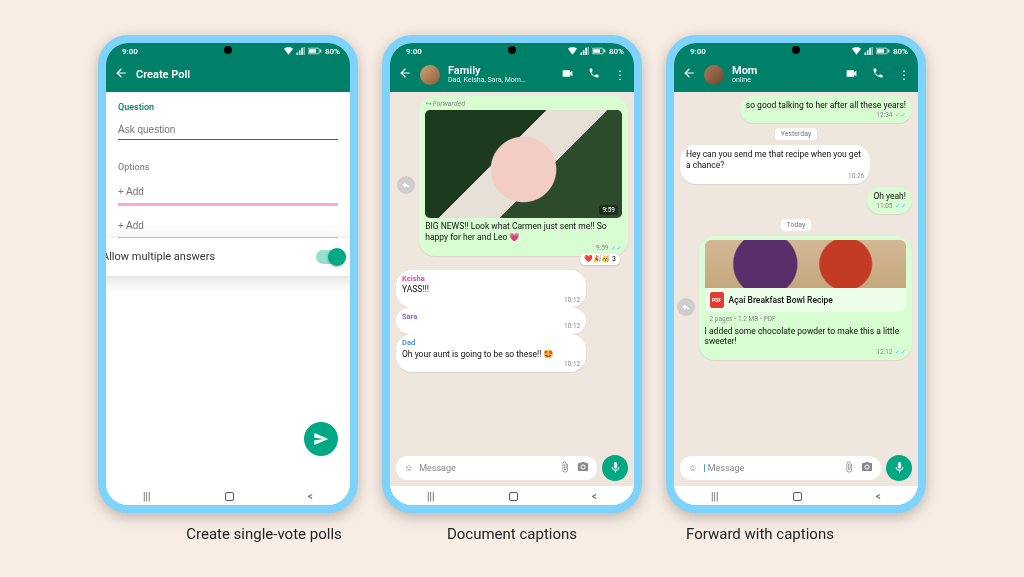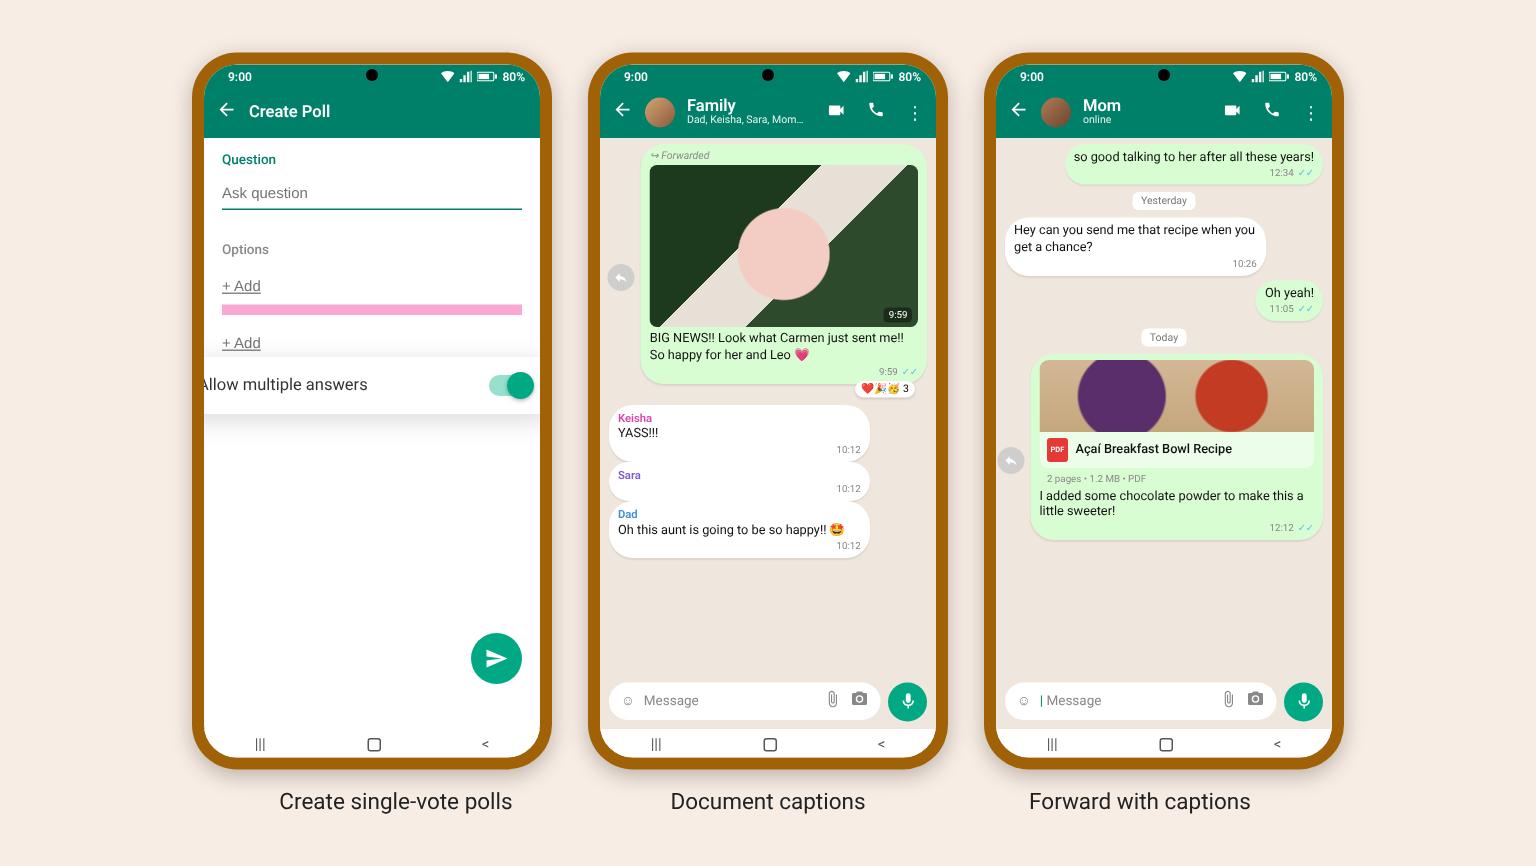--- a/index.html
+++ b/index.html
@@ -14,23 +14,23 @@
     justify-content: center;
     gap: 12px;
   }
   .phones {
     display: flex;
     gap: 24px;
     justify-content: center;
     align-items: flex-start;
   }
   .phone {
-    width: 240px;
+    width: 260px;
     height: 478px;
-    background: #a16207;
+    background: #7dd3fc;
     border-radius: 30px;
     padding: 8px;
     box-shadow: 0 4px 14px rgba(0,0,0,0.25);
     position: relative;
     display: flex;
     flex-direction: column;
     overflow: hidden;
   }
   .phone-screen {
     background: #fff;
@@ -92,26 +92,25 @@
     width: 100%;
     border: none;
     border-bottom: 1.5px solid #008069;
     padding: 4px 0;
     font-size: 10px;
     outline: none;
   }
   .poll-option {
     width: 100%;
     border: none;
-    border-bottom: 7px solid #f9a8d4;
+    border-bottom: 3px solid #f9a8d4;
     padding: 6px 0;
     font-size: 10px;
     color: #888;
     outline: none;
-    text-decoration: underline;
   }
   .poll-toggle-card {
     position: absolute;
     top: 146px;
     left: -18px;
     right: -8px;
     background: #fff;
     border-radius: 6px;
     box-shadow: 0 4px 18px rgba(0,0,0,0.15);
     padding: 12px 14px;
@@ -429,21 +428,21 @@
               <div class="sender senderK">Keisha</div>
               <div class="txt">YASS!!!</div>
               <div class="time">10:12</div>
             </div>
             <div class="bubble in">
               <div class="sender senderS">Sara</div>
               <div class="time">10:12</div>
             </div>
             <div class="bubble in">
               <div class="sender senderD">Dad</div>
-              <div class="txt">Oh this aunt is going to be so happy!! 🤩</div>
+              <div class="txt">Oh your aunt is going to be so these!! 🤩</div>
               <div class="time">10:12</div>
             </div>
           </div>
       </div>
       <div class="input-bar">
         <div class="input-pill">
           <span>☺</span>
           <span style="flex:1">Message</span>
           <span><svg width="12" height="12" viewBox="0 0 24 24">
                 <path fill="#888" d="M16.5 6v11.5c0 2.21-1.79 4-4 4s-4-1.79-4-4V5a2.5 2.5 0 015 0v10.5c0 .55-.45 1-1 1s-1-.45-1-1V6H10v9.5a2.5 2.5 0 005 0V5c0-2.21-1.79-4-4-4S7 2.79 7 5v12.5c0 3.04 2.46 5.5 5.5 5.5s5.5-2.46 5.5-5.5V6h-1.5z"></path>

